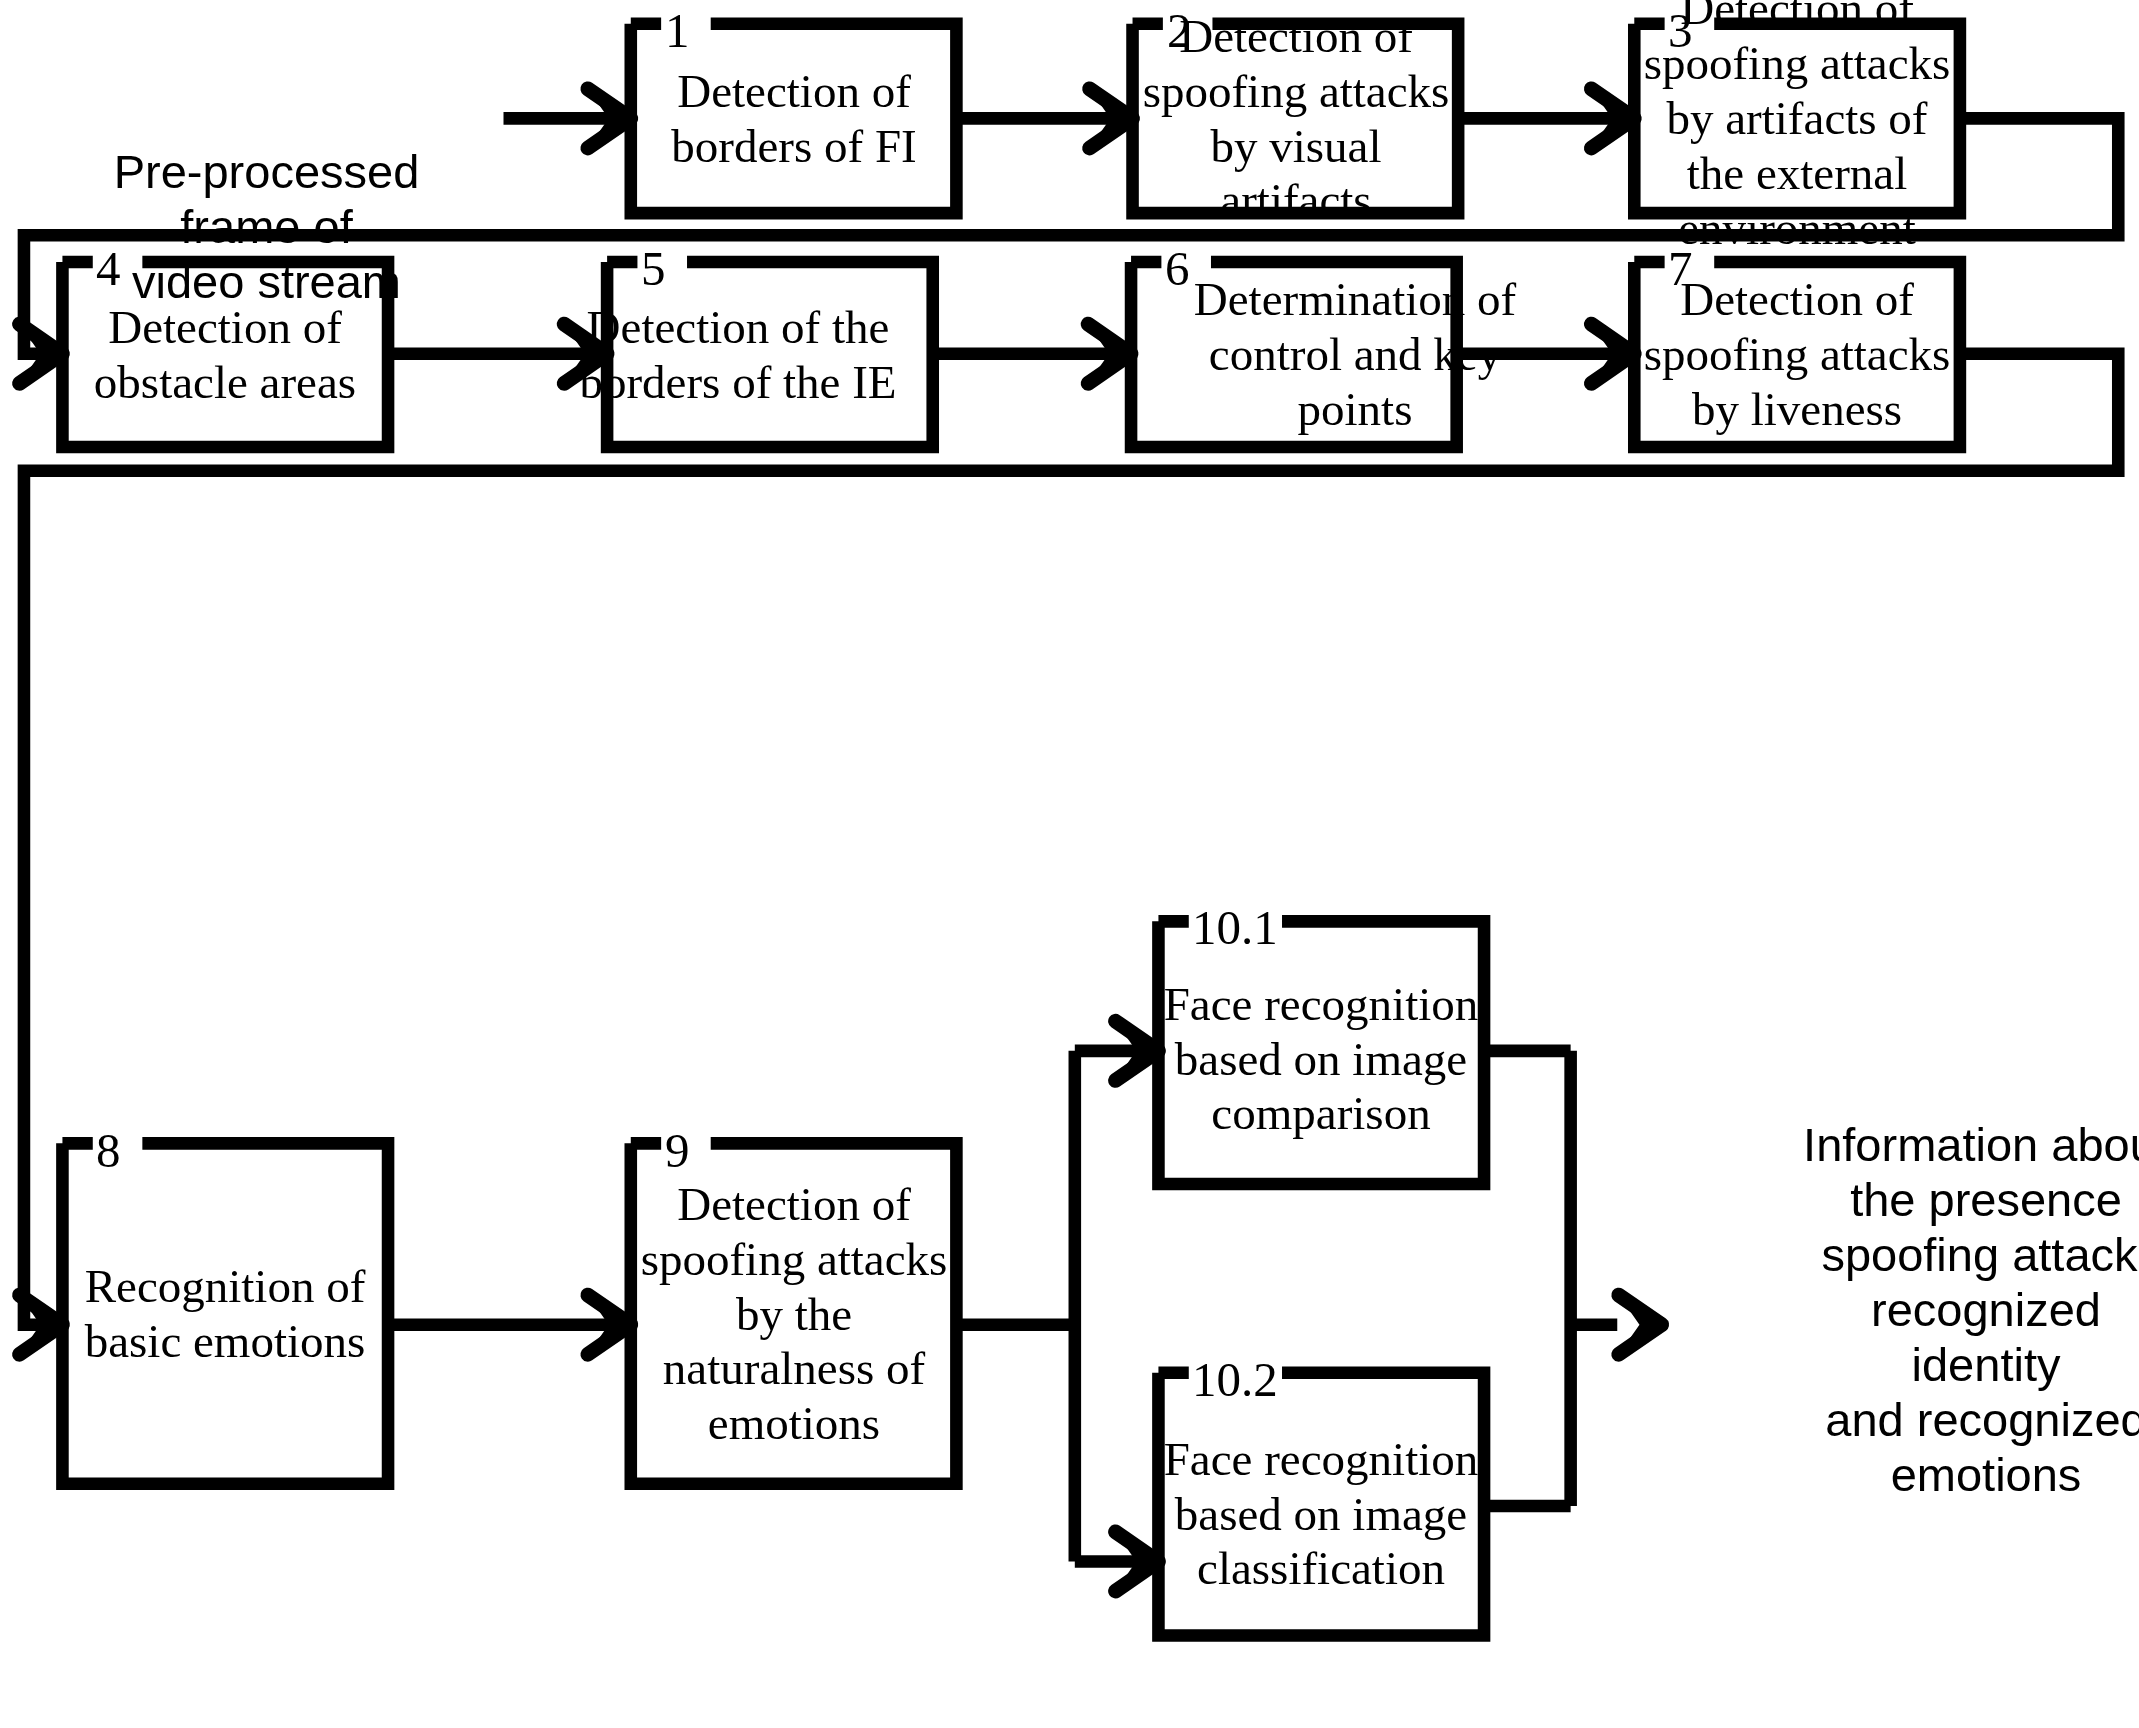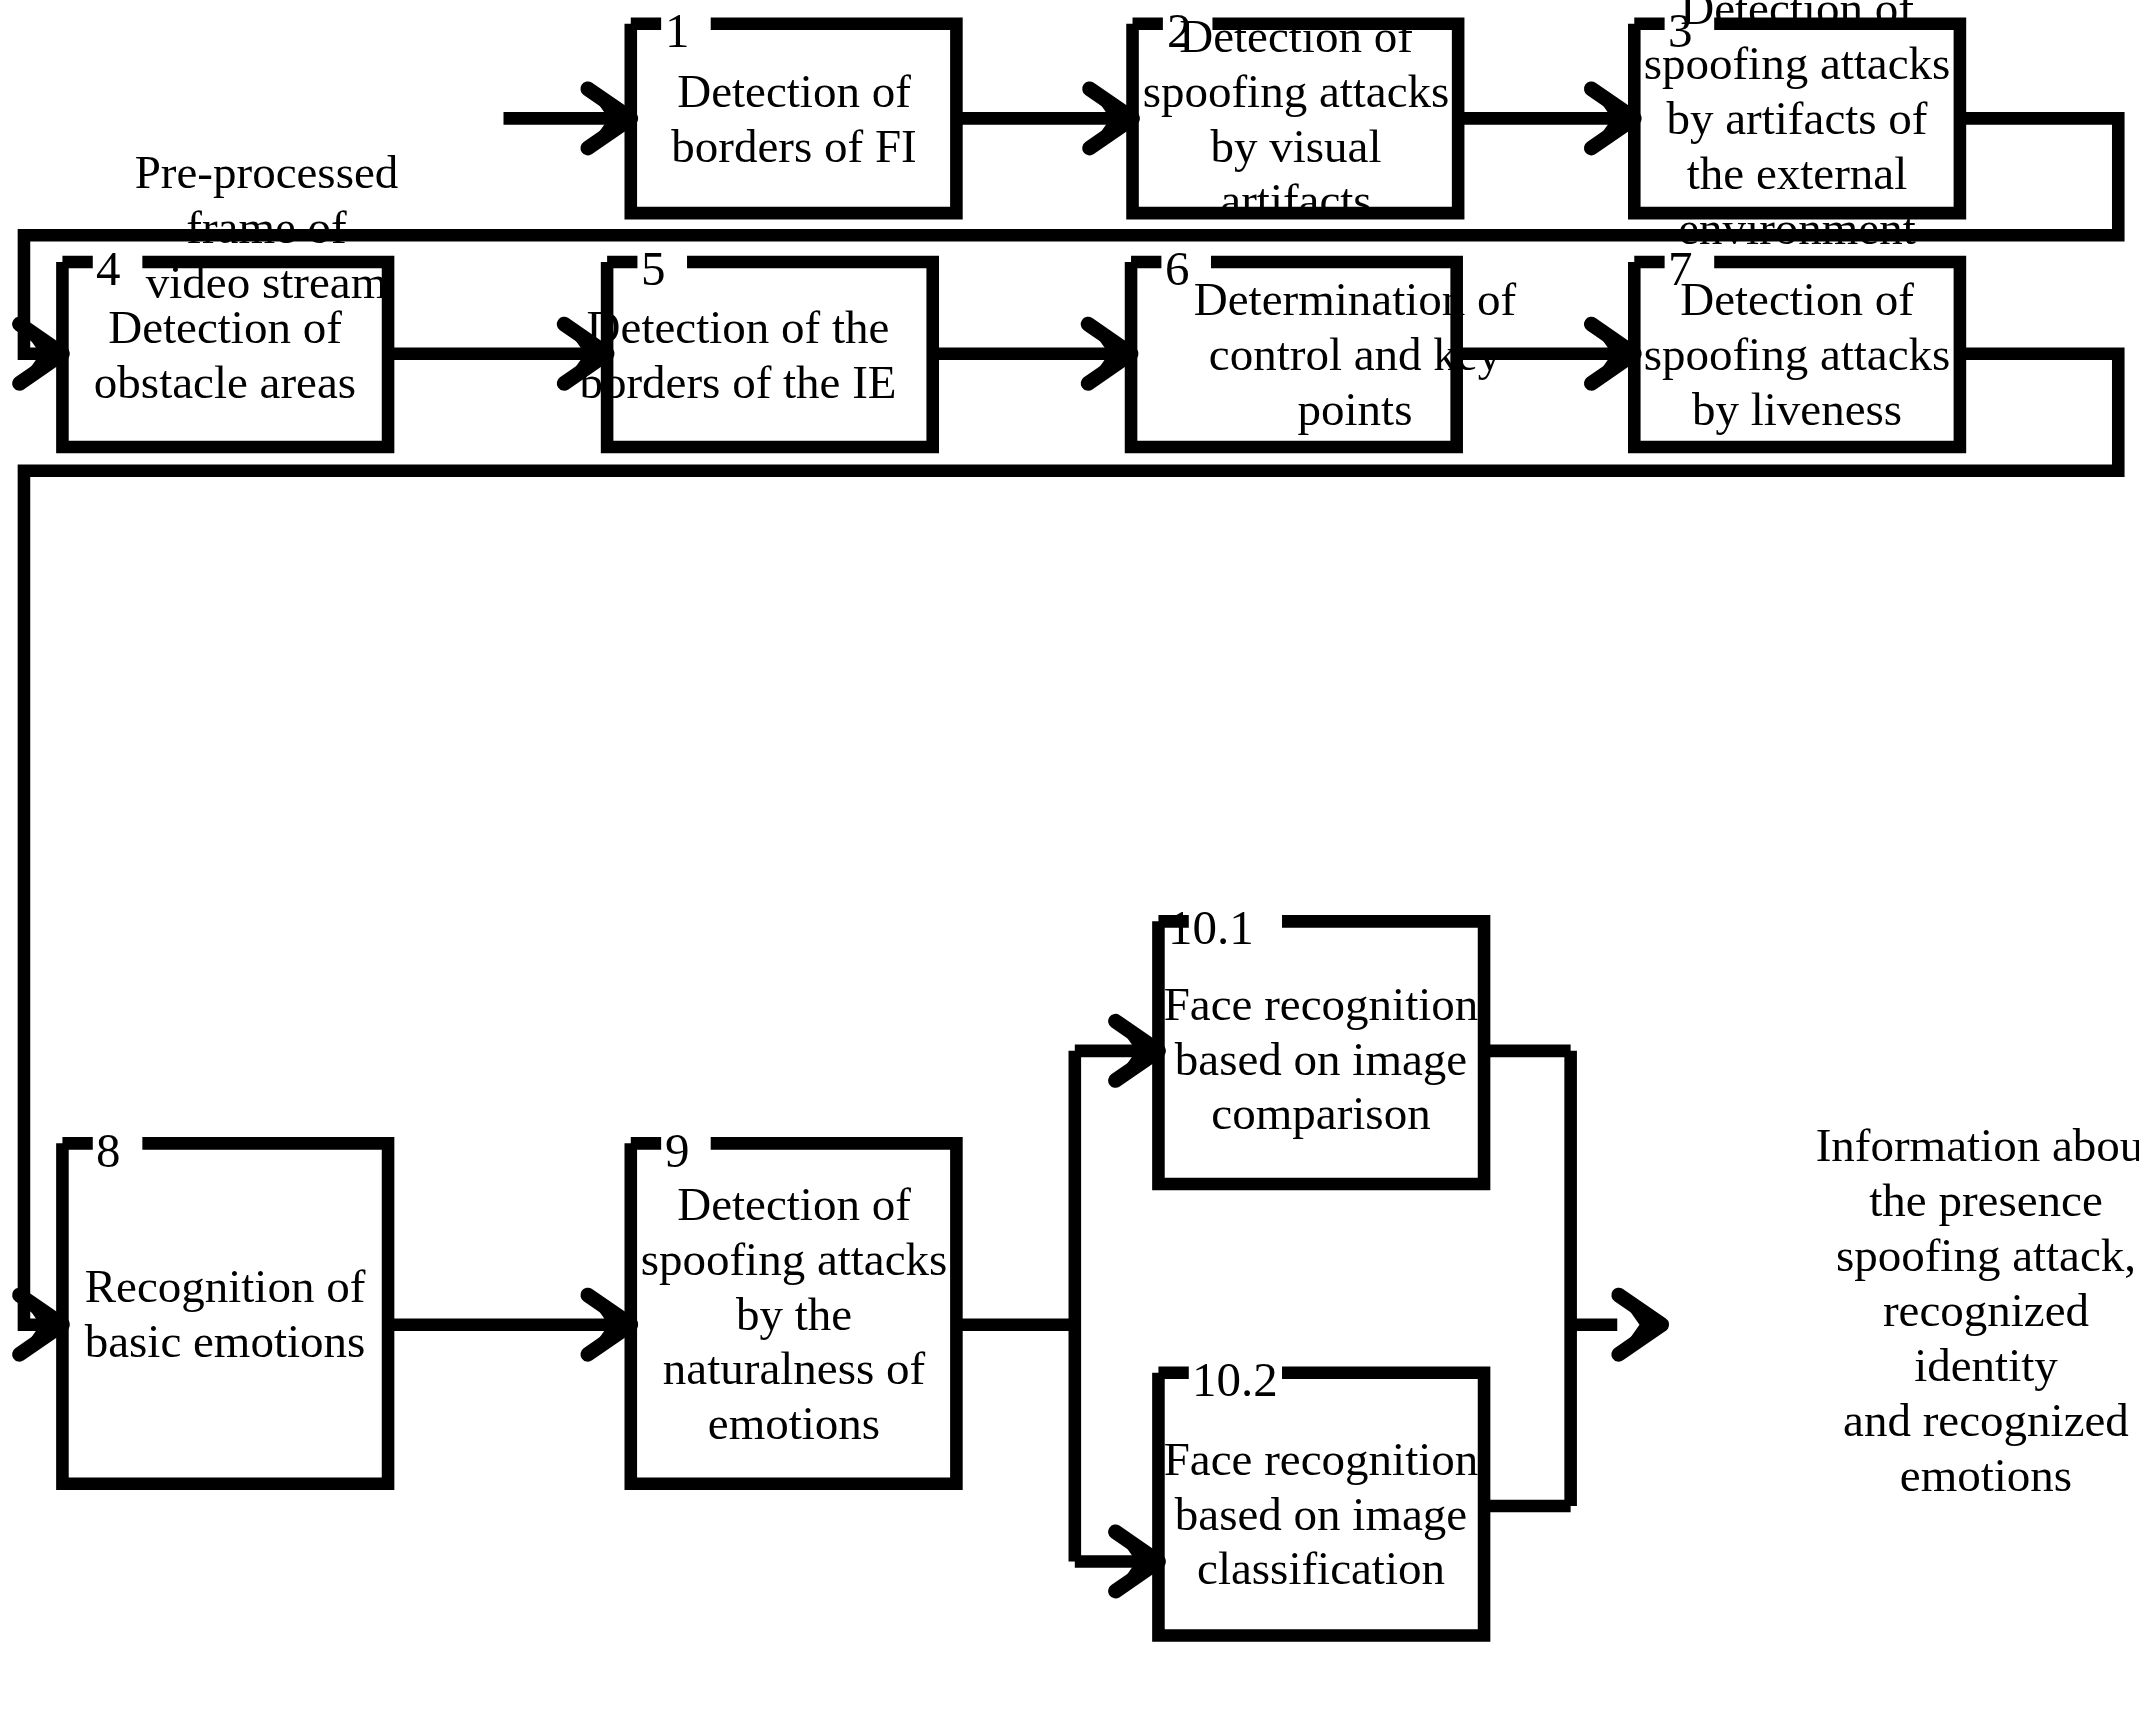--- a/index.html
+++ b/index.html
@@ -23,21 +23,21 @@
   }
   .box-num{
     position:absolute;
     font-family:"Liberation Serif","DejaVu Serif",serif;
     font-size:49px;line-height:1;
     color:#000;
   }
   .free-text{
     position:absolute;
     text-align:center;
-    font-family:Liberation Serif, serif;
+    font-family:Liberation Sans, sans-serif;
     font-size:47px;line-height:1.17;
     color:#000;
     white-space:pre-line;
   }
 </style>
 </head>
 <body>
 
 <div id="stage">
 
@@ -174,21 +174,21 @@
   <div class="box-label" style="left:62px;top:1144px;width:326px;height:340px;">Recognition of
 basic emotions</div>
 
   <div class="box-num" style="left:665px;top:1126px;">9</div>
   <div class="box-label" style="left:631px;top:1144px;width:326px;height:340px;">Detection of
 spoofing attacks
 by the
 naturalness of
 emotions</div>
 
-  <div class="box-num" style="left:1168px;top:903px;text-align:right;">10.1</div>
+  <div class="box-num" style="left:1192px;top:903px;text-align:right;">10.1</div>
   <div class="box-label" style="left:1158px;top:933px;width:326px;height:252px;">Face recognition
 based on image
 comparison</div>
 
   <div class="box-num" style="left:1192px;top:1355px;">10.2</div>
   <div class="box-label" style="left:1158px;top:1392px;width:326px;height:244px;">Face recognition
 based on image
 classification</div>
 
 </div>

